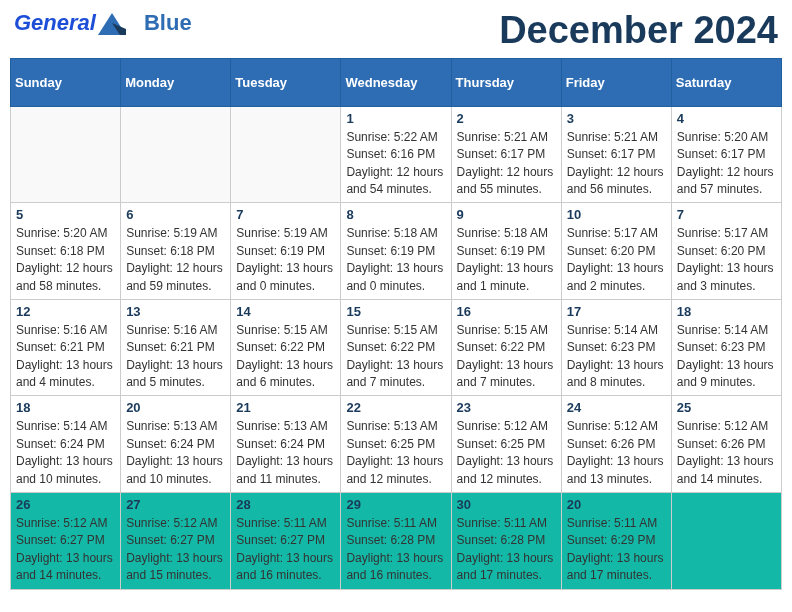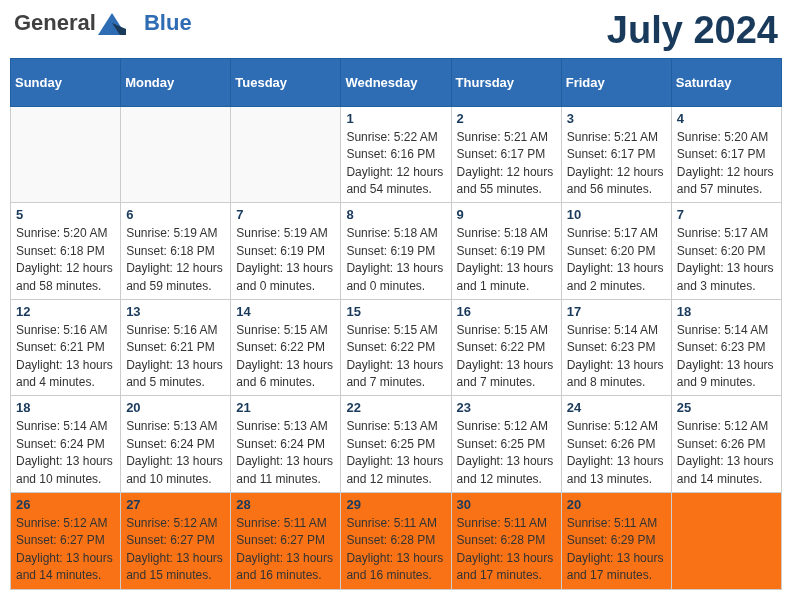--- a/index.html
+++ b/index.html
@@ -57,21 +57,21 @@
       width: calc(100% / 7);
       min-height: 80px;
       font-size: 11px;
       color: #333;
       background: #fff;
     }
     .calendar td.empty {
       background: #f9f9f9;
     }
     .calendar tr:last-child td {
-      background: #f97316;
+      background: #14b8a6;
       margin-top: 12px;
     }
     .day-number {
       font-size: 13px;
       font-weight: bold;
       color: #1a3a5c;
       margin-bottom: 3px;
       display: block;
     }
     .day-detail {
@@ -80,32 +80,32 @@
       line-height: 1.45;
     }
   </style>
 </head>
 <body>
 
 <div class="header">
   <div class="logo">
     <div>
       <div style="display:flex;align-items:center;">
-        <div style="font-size:22px;font-weight:bold;color:#404040;line-height:1.15;">
+        <div style="font-size:22px;font-weight:bold;color:#1d4ed8;line-height:1.15;font-style:italic;">
           General<svg width="28" height="22" viewBox="0 0 28 22" style="vertical-align:middle;margin-left:2px;">
               <polygon points="0,22 14,0 28,22" fill="#2e6db4"></polygon>
               <polygon points="14,10 22,22 28,22 28,16" fill="#1a3a5c"></polygon>
             </svg>
         </div>
         <div style="font-size:22px;font-weight:bold;color:#2e6db4;margin-left:18px;line-height:1.15;">Blue</div>
       </div>
     </div>
   </div>
   <div class="title-block">
-    <div class="month-title">July 2024</div>
+    <div class="month-title">December 2024</div>
   </div>
 </div>
 
 <table class="calendar">
   <thead>
     <tr id="weekday-header">
     <th>Sunday</th>
         <th>Monday</th>
         <th>Tuesday</th>
         <th>Wednesday</th>

